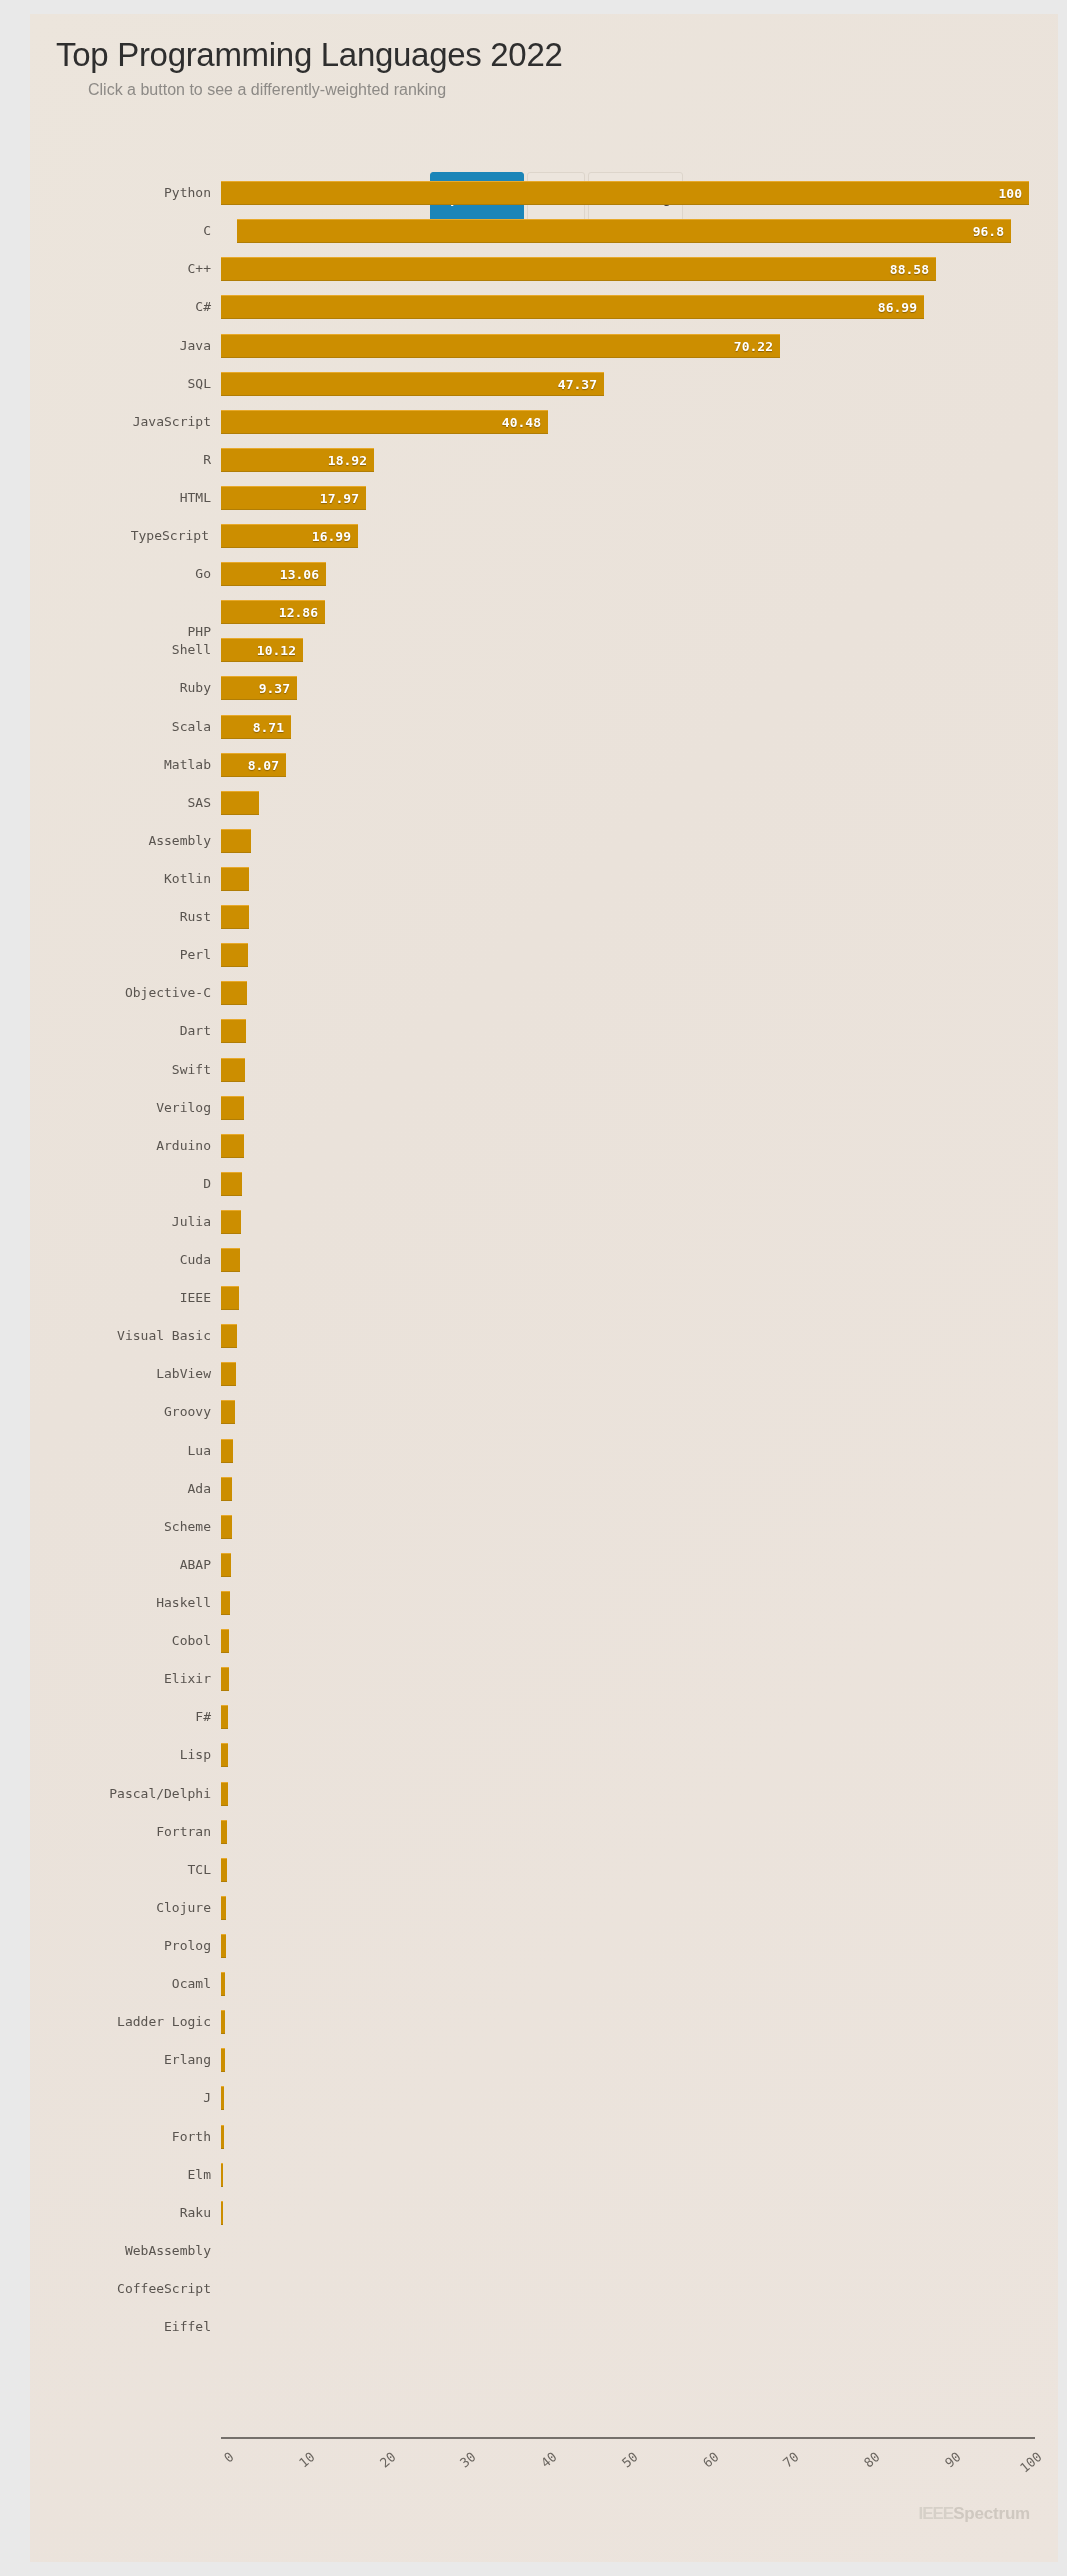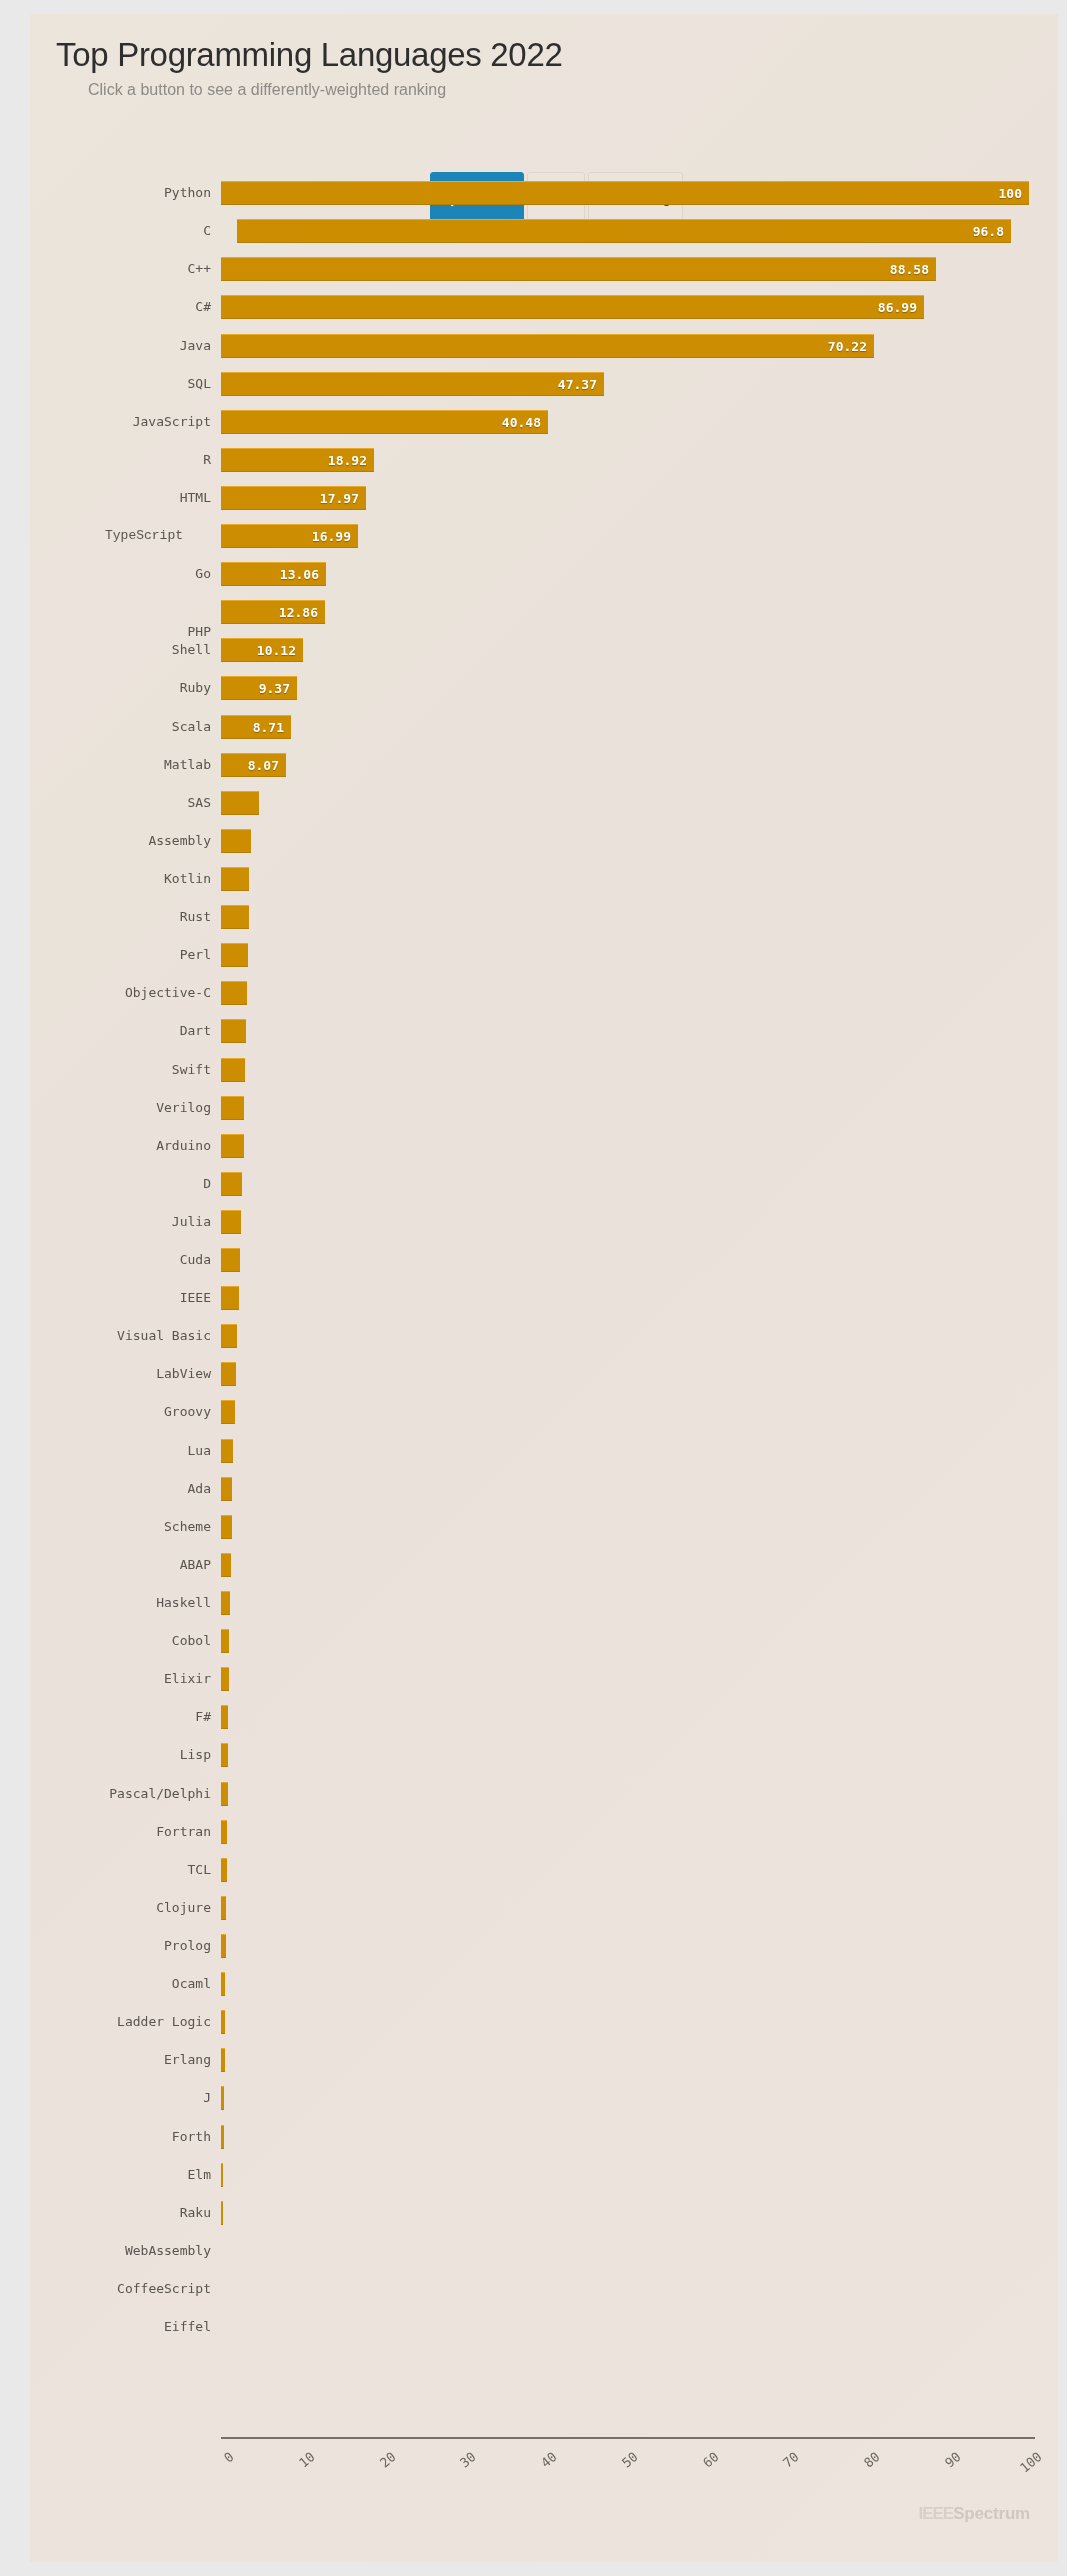--- a/index.html
+++ b/index.html
@@ -133,21 +133,21 @@
           </div>
         </div>
         <div class="row" style="top: 278px; width: 1028px;">
           <div class="row-label" style="right: 847px;">C#</div>
           <div class="bar" style="left: 191px; width: 703px;">
             <span class="bar-value">86.99</span>
           </div>
         </div>
         <div class="row" style="top: 317px; width: 1028px;">
           <div class="row-label" style="right: 847px;">Java</div>
-          <div class="bar" style="left: 191px; width: 653px;">
+          <div class="bar" style="left: 191px; width: 559px;">
             <span class="bar-value">70.22</span>
           </div>
         </div>
         <div class="row" style="top: 355px; width: 1028px;">
           <div class="row-label" style="right: 847px;">SQL</div>
           <div class="bar" style="left: 191px; width: 383px;">
             <span class="bar-value">47.37</span>
           </div>
         </div>
         <div class="row" style="top: 393px; width: 1028px;">
@@ -162,21 +162,21 @@
             <span class="bar-value">18.92</span>
           </div>
         </div>
         <div class="row" style="top: 469px; width: 1028px;">
           <div class="row-label" style="right: 847px;">HTML</div>
           <div class="bar" style="left: 191px; width: 145px;">
             <span class="bar-value">17.97</span>
           </div>
         </div>
         <div class="row" style="top: 507px; width: 1028px;">
-          <div class="row-label" style="right: 875px; font-family: Liberation Mono, monospace;">TypeScript</div>
+          <div class="row-label" style="right: 849px;">TypeScript</div>
           <div class="bar" style="left: 191px; width: 137px;">
             <span class="bar-value">16.99</span>
           </div>
         </div>
         <div class="row" style="top: 545px; width: 1028px;">
           <div class="row-label" style="right: 847px;">Go</div>
           <div class="bar" style="left: 191px; width: 105px;">
             <span class="bar-value">13.06</span>
           </div>
         </div>

